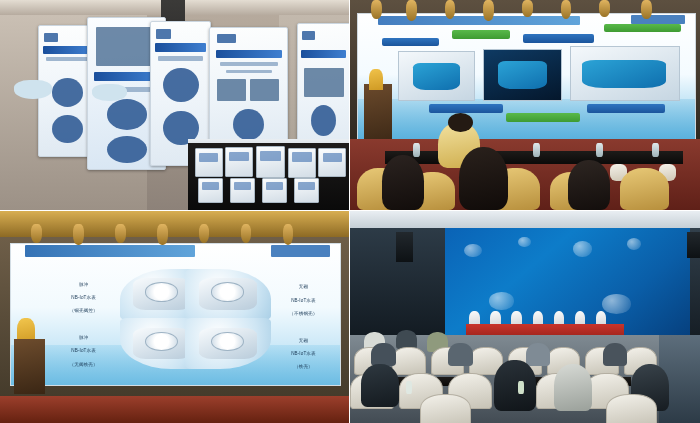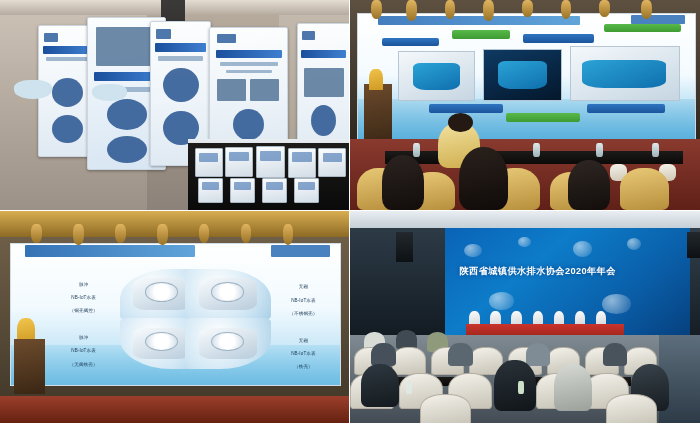--- a/index.html
+++ b/index.html
@@ -364,21 +364,20 @@
     <div class="sidewall"></div>
     <div class="rightwall"></div>
 
     <div class="screen">
       <div class="bub" style="left:8%;top:14%;width:7%;height:12%"></div>
       <div class="bub" style="left:30%;top:8%;width:5%;height:9%"></div>
       <div class="bub" style="left:52%;top:12%;width:8%;height:14%"></div>
       <div class="bub" style="left:74%;top:9%;width:6%;height:11%"></div>
       <div class="bub" style="left:18%;top:58%;width:10%;height:16%"></div>
       <div class="bub" style="left:64%;top:60%;width:12%;height:18%"></div>
-      <div class="banner-text">陕西省城镇供水排水协会2020年年会</div>
     </div>
 
     <div class="vip" style="left:34%"></div>
     <div class="vip" style="left:40%"></div>
     <div class="vip" style="left:46%"></div>
     <div class="vip" style="left:52%"></div>
     <div class="vip" style="left:58%"></div>
     <div class="vip" style="left:64%"></div>
     <div class="vip" style="left:70%"></div>
     <div class="headtable"></div>

